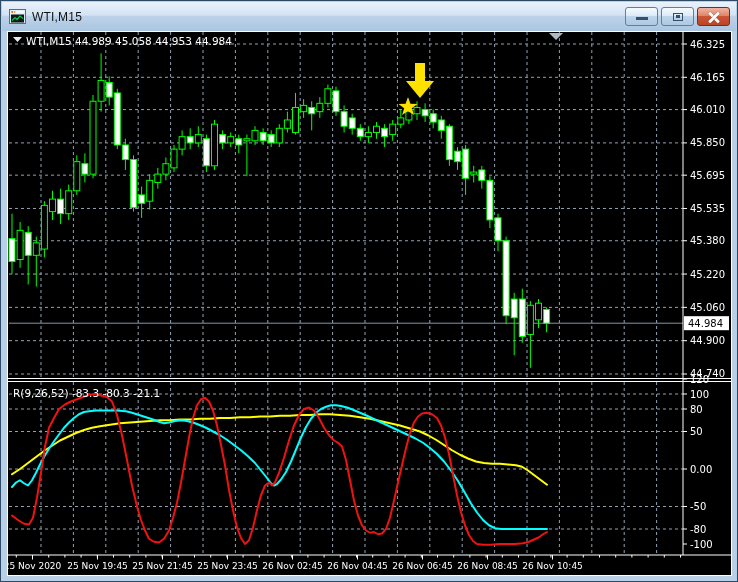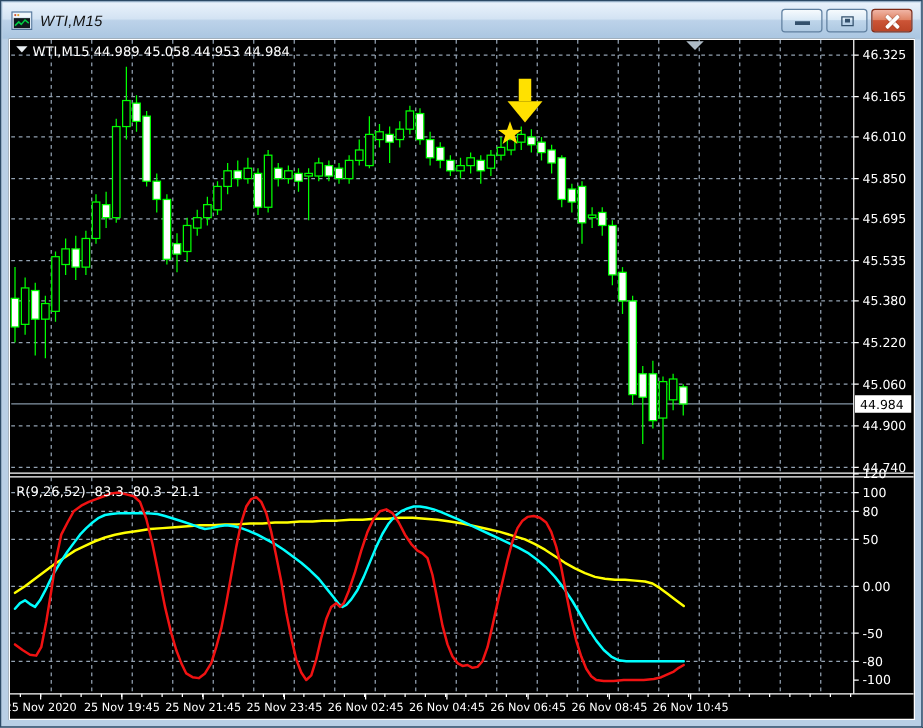--- a/index.html
+++ b/index.html
@@ -1,20 +1,20 @@
 <!DOCTYPE html>
 <html><head>
 <meta charset="utf-8">
 <style>
   html,body{margin:0;padding:0;background:#6b8aa5;}
   *{box-sizing:border-box;}
   .window{position:relative;width:738px;height:582px;background:#b9cfe5;border:1px solid #2d4a66;font-family:"Liberation Sans",sans-serif;overflow:hidden;}
   .titlebar{position:absolute;left:1px;top:1px;right:1px;height:29px;
     background:linear-gradient(#eaf2fb 0%,#d3e3f3 45%,#bcd2e9 50%,#aac6e1 100%);
-    display:flex;align-items:center;padding-left:7px;font-style:italic;}
+    display:flex;align-items:center;padding-left:7px;}
   .title-icon{width:17px;height:15px;margin-right:6px;flex:0 0 auto;}
   .title-text{font-size:12px;color:#111;letter-spacing:.2px;}
   .winbtns{position:absolute;right:6px;top:5px;display:flex;gap:3px;}
   .wbtn{width:33px;height:19px;border:1px solid #5f7f9f;border-radius:3px;position:relative;
     background:linear-gradient(#f6fafd 0%,#dcebf7 45%,#bed5ea 50%,#aec9e2 100%);}
   .wbtn.close{background:linear-gradient(#f0b4a4 0%,#e08668 45%,#cc5436 50%,#bb4527 100%);border-color:#7e2a16;}
   .glyph-min{position:absolute;left:10px;bottom:5px;width:12px;height:3px;background:#33506c;}
   .glyph-restore{position:absolute;left:11px;top:5px;width:10px;height:8px;border:1px solid #33506c;}
   .glyph-restore::after{content:"";position:absolute;left:2px;top:1px;width:4px;height:3px;background:#33506c;}
   .glyph-x1,.glyph-x2{position:absolute;left:9px;top:8px;width:14px;height:3px;background:#fff;border-radius:1px;box-shadow:0 0 1px #7e2a16;}

